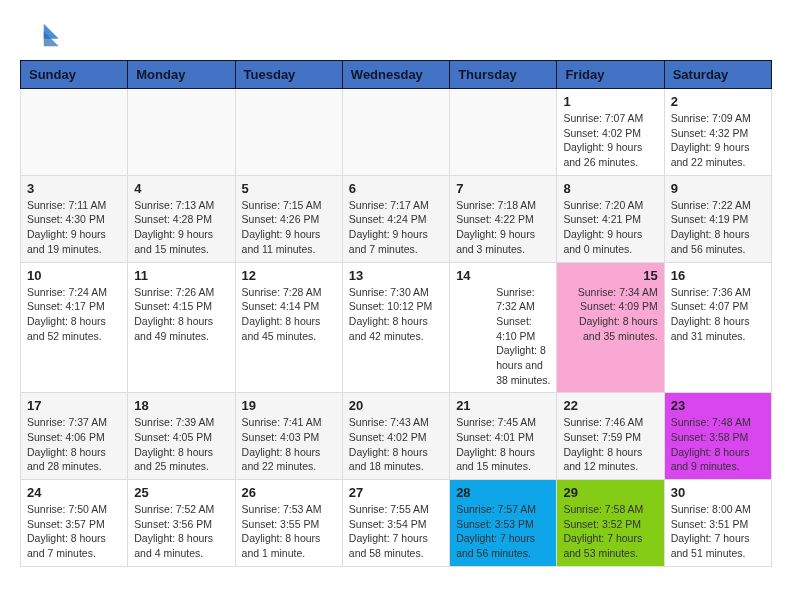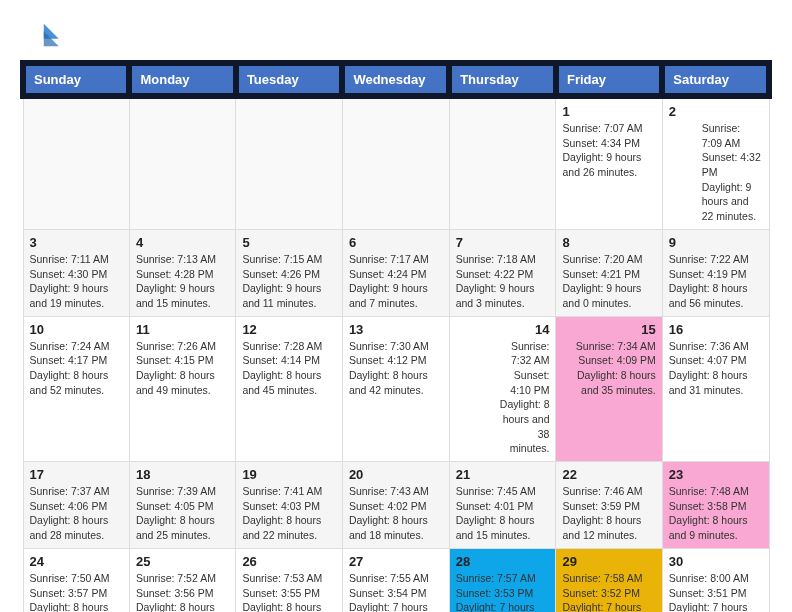--- a/index.html
+++ b/index.html
@@ -47,26 +47,26 @@
       font-size: 16px;
       color: #555;
       margin-top: 4px;
     }
     .calendar {
       width: 100%;
       border-collapse: collapse;
     }
     .calendar th {
       background-color: #4472c4;
-      color: #ffffff;
+      color: #0f172a;
       text-align: left;
       padding: 6px 8px;
       font-size: 13px;
       font-weight: bold;
-      border: 6px solid #0f172a;
+      border: 1px solid #0f172a;
     }
     .calendar td {
       vertical-align: top;
       padding: 5px 6px;
       border: 1px solid #ddd;
       font-size: 11px;
       color: #333;
       width: 107px;
       height: 80px;
       background: #fff;
@@ -128,26 +128,26 @@
   <tbody id="calendar-body">
   <tr>
         <td class="empty-cell"></td>
         <td class="empty-cell"></td>
         <td class="empty-cell"></td>
         <td class="empty-cell"></td>
         <td class="empty-cell"></td>
         <td style="background: rgb(255, 255, 255);">
           <span class="day-num">1</span>
           <div class="day-info" style="white-space: pre-line;">Sunrise: 7:07 AM
-Sunset: 4:34 PM
+Sunset: 4:02 PM
 Daylight: 9 hours and 26 minutes.</div>
         </td>
         <td style="background: rgb(255, 255, 255);">
           <span class="day-num">2</span>
-          <div class="day-info" style="white-space: pre-line; margin-left: 33px;">Sunrise: 7:09 AM
+          <div class="day-info" style="white-space: pre-line;">Sunrise: 7:09 AM
 Sunset: 4:32 PM
 Daylight: 9 hours and 22 minutes.</div>
         </td>
       </tr>
       <tr>
         <td style="background: rgb(245, 245, 245);">
           <span class="day-num">3</span>
           <div class="day-info" style="white-space: pre-line;">Sunrise: 7:11 AM
 Sunset: 4:30 PM
 Daylight: 9 hours and 19 minutes.</div>
@@ -204,24 +204,24 @@
         </td>
         <td style="background: rgb(255, 255, 255);">
           <span class="day-num">12</span>
           <div class="day-info" style="white-space: pre-line;">Sunrise: 7:28 AM
 Sunset: 4:14 PM
 Daylight: 8 hours and 45 minutes.</div>
         </td>
         <td style="background: rgb(255, 255, 255);">
           <span class="day-num">13</span>
           <div class="day-info" style="white-space: pre-line;">Sunrise: 7:30 AM
-Sunset: 4:12 PM
+Sunset: 10:12 PM
 Daylight: 8 hours and 42 minutes.</div>
         </td>
-        <td style="background: rgb(255, 255, 255); text-align: right;">
+        <td style="background: rgb(255, 255, 255);">
           <span class="day-num">14</span>
           <div class="day-info" style="white-space: pre-line; margin-left: 40px;">Sunrise: 7:32 AM
 Sunset: 4:10 PM
 Daylight: 8 hours and 38 minutes.</div>
         </td>
         <td style="background: #f9a8d4; text-align: right;">
           <span class="day-num">15</span>
           <div class="day-info" style="white-space: pre-line;">Sunrise: 7:34 AM
 Sunset: 4:09 PM
 Daylight: 8 hours and 35 minutes.</div>
@@ -260,24 +260,24 @@
         </td>
         <td style="background: rgb(245, 245, 245);">
           <span class="day-num">21</span>
           <div class="day-info" style="white-space: pre-line;">Sunrise: 7:45 AM
 Sunset: 4:01 PM
 Daylight: 8 hours and 15 minutes.</div>
         </td>
         <td style="background: rgb(245, 245, 245);">
           <span class="day-num">22</span>
           <div class="day-info" style="white-space: pre-line;">Sunrise: 7:46 AM
-Sunset: 3:59 PM
+Sunset: 7:59 PM
 Daylight: 8 hours and 12 minutes.</div>
         </td>
-        <td style="background: #f9a8d4;">
+        <td style="background: #d946ef;">
           <span class="day-num">23</span>
           <div class="day-info" style="white-space: pre-line;">Sunrise: 7:48 AM
 Sunset: 3:58 PM
 Daylight: 8 hours and 9 minutes.</div>
         </td>
       </tr>
       <tr>
         <td style="background: rgb(255, 255, 255);">
           <span class="day-num">24</span>
           <div class="day-info" style="white-space: pre-line;">Sunrise: 7:50 AM
@@ -301,21 +301,21 @@
           <div class="day-info" style="white-space: pre-line;">Sunrise: 7:55 AM
 Sunset: 3:54 PM
 Daylight: 7 hours and 58 minutes.</div>
         </td>
         <td style="background: #0ea5e9;">
           <span class="day-num">28</span>
           <div class="day-info" style="white-space: pre-line;">Sunrise: 7:57 AM
 Sunset: 3:53 PM
 Daylight: 7 hours and 56 minutes.</div>
         </td>
-        <td style="background: #eab308;">
+        <td style="background: #84cc16;">
           <span class="day-num">29</span>
           <div class="day-info" style="white-space: pre-line;">Sunrise: 7:58 AM
 Sunset: 3:52 PM
 Daylight: 7 hours and 53 minutes.</div>
         </td>
         <td style="background: rgb(255, 255, 255);">
           <span class="day-num">30</span>
           <div class="day-info" style="white-space: pre-line;">Sunrise: 8:00 AM
 Sunset: 3:51 PM
 Daylight: 7 hours and 51 minutes.</div>

